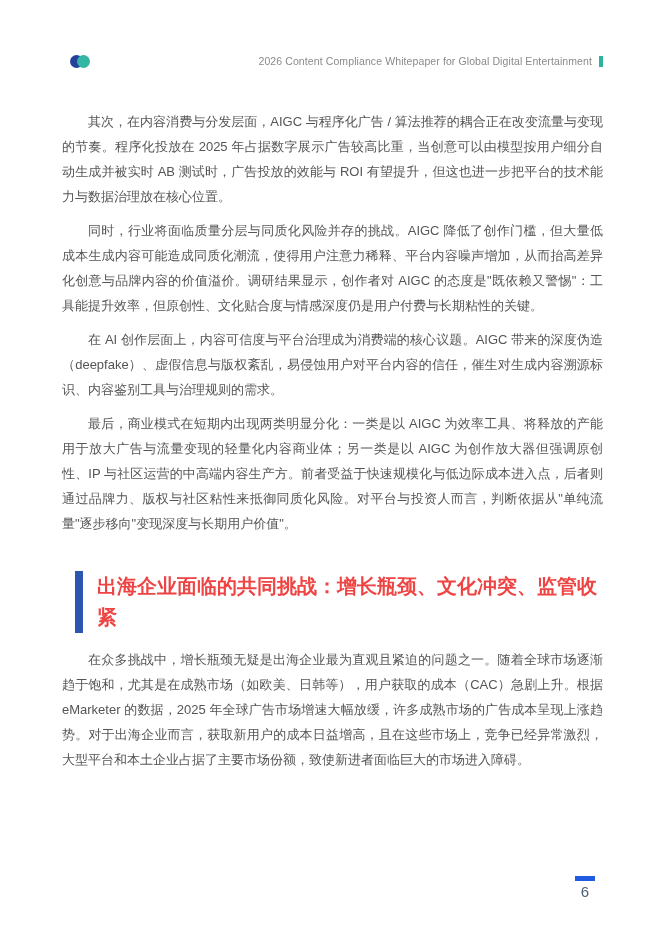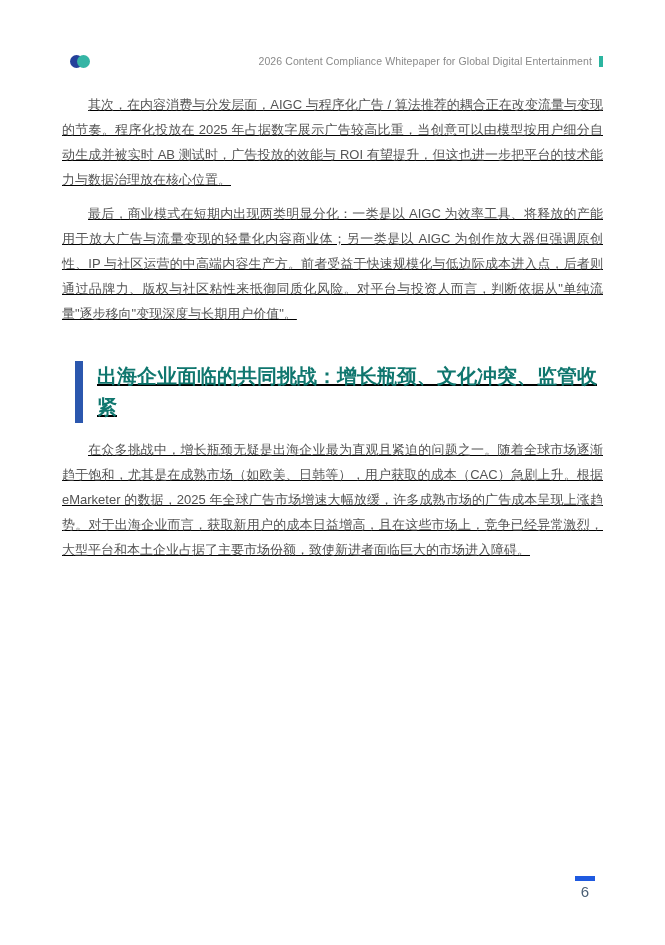--- a/index.html
+++ b/index.html
@@ -54,41 +54,40 @@
     display: inline-block;
     width: 4px;
     height: 11px;
     background: #2bb5a0;
     margin-left: 7px;
   }
 
   
   .content {
     position: absolute;
-    top: 92px;
+    top: 109px;
     left: 62px;
     right: 62px;
-    text-decoration: underline;
   }
   .content p {
     margin: 0 0 9px 0;
     font-size: 13px;
     line-height: 25px;
     color: #555555;
     text-align: justify;
     text-indent: 2em;
   }
   .section-heading {
     margin: 35px 0 14px 13px;
     border-left: 8px solid #2b57ae;
     padding-left: 14px;
     font-size: 20px;
     line-height: 31px;
     font-weight: bold;
-    color: #0f766e;
+    color: #ef4444;
     text-align: left;
     text-indent: 0;
   }
 
   
   .footer {
     position: absolute;
     right: 66px;
     bottom: 45px;
     width: 28px;
@@ -117,20 +116,22 @@
       <span class="circle teal"></span>
     </div>
     <div class="header-right">
       <span class="header-title">2026 Content Compliance Whitepaper for Global Digital Entertainment</span>
       <span class="header-tick"></span>
     </div>
   </div>
 
   <div class="content">
     <p>其次，在内容消费与分发层面，AIGC 与程序化广告 / 算法推荐的耦合正在改变流量与变现的节奏。程序化投放在 2025 年占据数字展示广告较高比重，当创意可以由模型按用户细分自动生成并被实时 AB 测试时，广告投放的效能与 ROI 有望提升，但这也进一步把平台的技术能力与数据治理放在核心位置。</p>
+    <p>同时，行业将面临质量分层与同质化风险并存的挑战。AIGC 降低了创作门槛，但大量低成本生成内容可能造成同质化潮流，使得用户注意力稀释、平台内容噪声增加，从而抬高差异化创意与品牌内容的价值溢价。调研结果显示，创作者对 AIGC 的态度是"既依赖又警惕"：工具能提升效率，但原创性、文化贴合度与情感深度仍是用户付费与长期粘性的关键。</p>
+    <p>在 AI 创作层面上，内容可信度与平台治理成为消费端的核心议题。AIGC 带来的深度伪造（deepfake）、虚假信息与版权紊乱，易侵蚀用户对平台内容的信任，催生对生成内容溯源标识、内容鉴别工具与治理规则的需求。</p>
     <p>最后，商业模式在短期内出现两类明显分化：一类是以 AIGC 为效率工具、将释放的产能用于放大广告与流量变现的轻量化内容商业体；另一类是以 AIGC 为创作放大器但强调原创性、IP 与社区运营的中高端内容生产方。前者受益于快速规模化与低边际成本进入点，后者则通过品牌力、版权与社区粘性来抵御同质化风险。对平台与投资人而言，判断依据从"单纯流量"逐步移向"变现深度与长期用户价值"。</p>
 
     <h2 class="section-heading">出海企业面临的共同挑战：增长瓶颈、文化冲突、监管收紧</h2>
 
     <p>在众多挑战中，增长瓶颈无疑是出海企业最为直观且紧迫的问题之一。随着全球市场逐渐趋于饱和，尤其是在成熟市场（如欧美、日韩等），用户获取的成本（CAC）急剧上升。根据 eMarketer 的数据，2025 年全球广告市场增速大幅放缓，许多成熟市场的广告成本呈现上涨趋势。对于出海企业而言，获取新用户的成本日益增高，且在这些市场上，竞争已经异常激烈，大型平台和本土企业占据了主要市场份额，致使新进者面临巨大的市场进入障碍。</p>
   </div>
 
   <div class="footer">
     <div class="footer-bar"></div>
     <div class="page-number">6</div>

